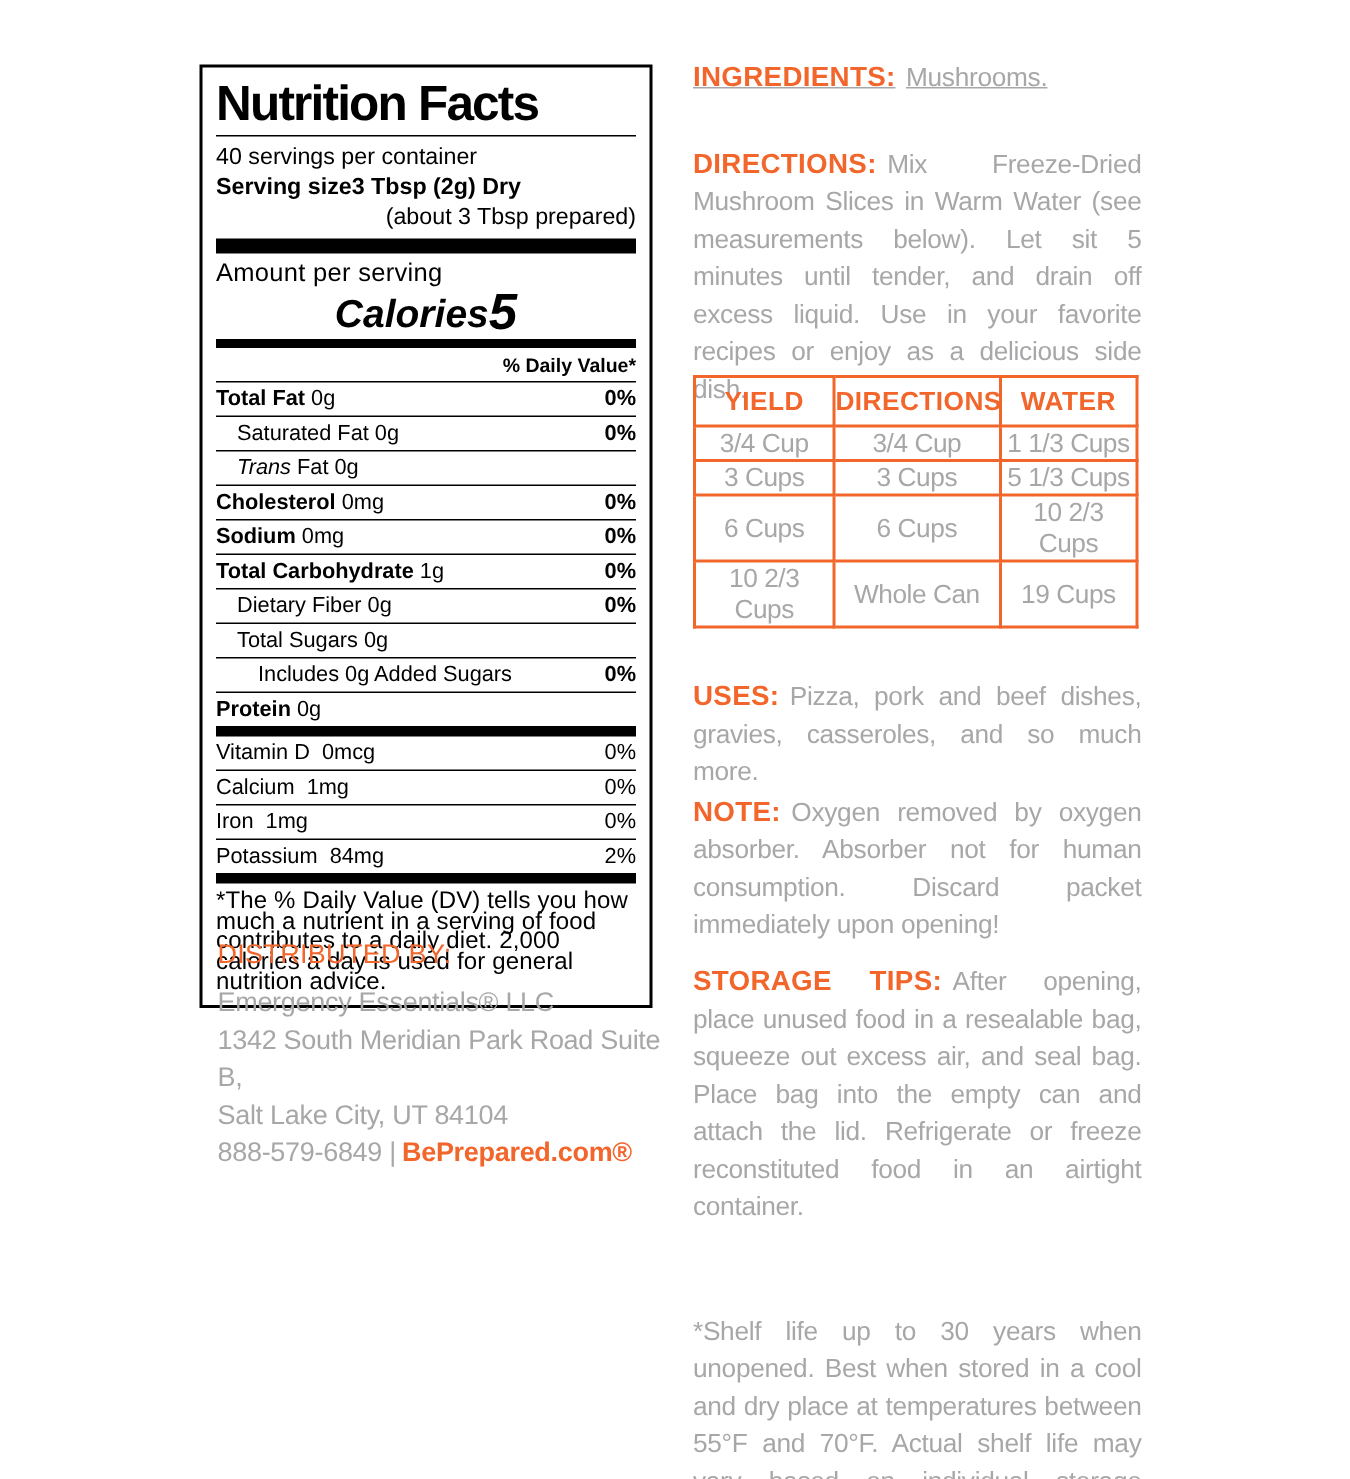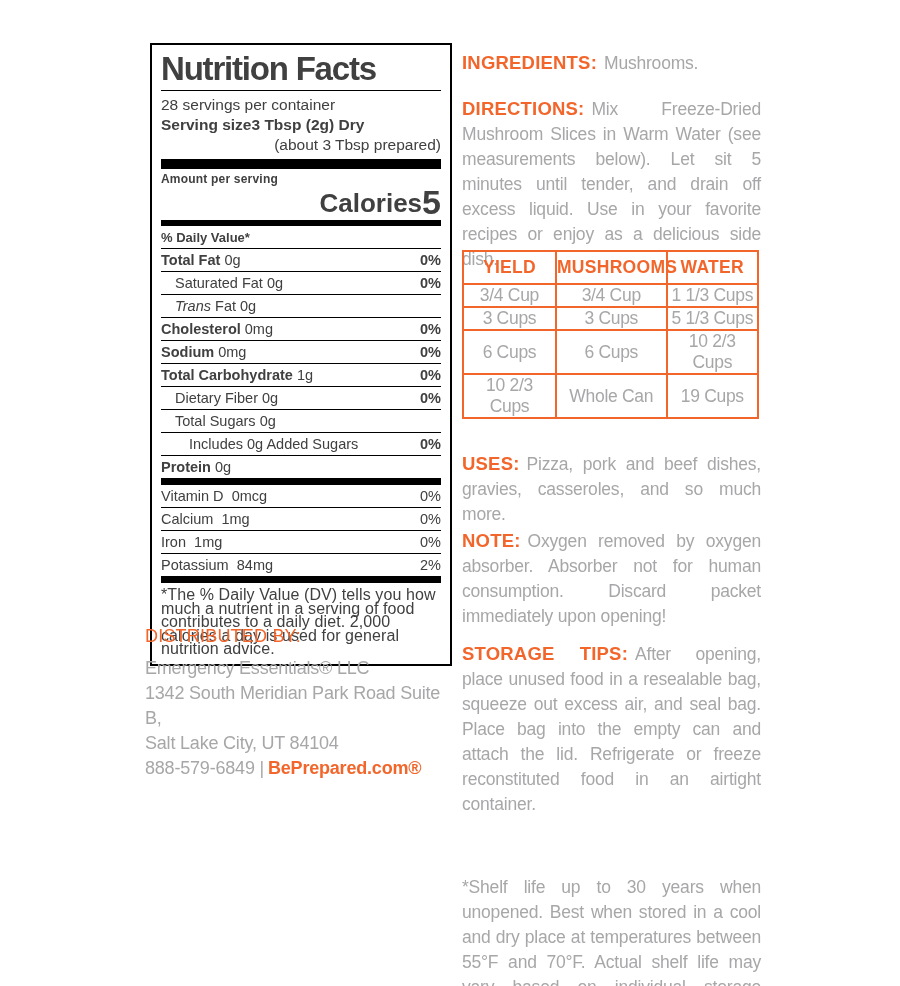--- a/index.html
+++ b/index.html
@@ -2,38 +2,38 @@
 <html><head>
 <meta charset="utf-8">
 <style>
   * { margin:0; padding:0; box-sizing:border-box; }
   html,body { background:#ffffff; }
   body { width:900px; height:986px; font-family:"Liberation Sans", sans-serif; }
   .page { position:relative; width:900px; height:986px; background:#fff; overflow:hidden; }
 
   
   .nf-box {
-    position:absolute; left:150px; top:43px; width:302px;
+    position:absolute; left:133px; top:43px; width:302px;
     border:2px solid #000; background:#fff; padding:6px 9px 8px 9px;
-    color:#404040;
+    color:#000000;
   }
   .nf-title { font-size:33px; font-weight:bold; letter-spacing:-1.2px; line-height:36px;
     border-bottom:1px solid #000; padding-bottom:3px; }
   .nf-servings { font-size:15.5px; padding-top:4px; line-height:20px; }
   .nf-serving-row { display:flex; justify-content:flex-start; font-size:15.5px;
     font-weight:bold; line-height:20px; }
   .nf-prepared { text-align:right; font-size:15.5px; line-height:20px; }
   .bar-lg { height:10px; background:#000; margin-top:4px; }
   .bar-md { height:6px; background:#000; margin-top:2px; }
   .bar-sm { height:7px; background:#000; }
-  .nf-amount { font-size:12px; font-weight:bold; margin-top:3px; letter-spacing:0.2px; }
-  .nf-cal-row { display:flex; justify-content:flex-end; align-items:flex-end; }
+  .nf-amount { font-size:17px; font-weight:normal; margin-top:3px; letter-spacing:0.2px; }
+  .nf-cal-row { display:flex; justify-content:center; align-items:flex-end;font-style:italic; }
   .nf-cal-label { font-size:26px; font-weight:bold; line-height:30px; }
   .nf-cal-value { font-size:34px; font-weight:bold; line-height:32px; }
-  .nf-dv-header { text-align:left; font-size:13px; font-weight:bold; padding:4px 0 3px 0; }
+  .nf-dv-header { text-align:right; font-size:13px; font-weight:bold; padding:4px 0 3px 0; }
   .nrow { display:flex; justify-content:space-between; border-top:1.5px solid #000;
     font-size:14.5px; padding:3px 0; line-height:16px;gap:19px; }
   .nrow .nm { display:inline; }
   .ind1 .nm { padding-left:14px; }
   .ind2 .nm { padding-left:28px; }
   .b { font-weight:bold; }
   .it { font-style:italic; }
   .nf-footnote { font-size:16px; line-height:13.5px; padding-top:5px; letter-spacing:0.1px; }
 
   
@@ -42,21 +42,21 @@
     margin-bottom:9px; }
   .dist-line { color:var(--gray); font-size:18px; line-height:25px; letter-spacing:-0.2px; }
   .dist-web { color:var(--accent); font-weight:bold; margin-left:4px; }
 
   
   :root { --accent:#F2662B; --gray:#A7A7A9; }
   .rcol-block { position:absolute; left:462px; width:299px; color:var(--gray);
     font-size:17.5px; line-height:25px; text-align:justify; letter-spacing:-0.2px; }
   .sec-label { color:var(--accent); font-weight:bold; font-size:18.5px; margin-right:7px;
     letter-spacing:0.2px; }
-  .ingredients { top:50px; }
+  .ingredients { top:38px;text-decoration:underline; }
   .directions { top:96px; }
   .uses { top:451px; }
   .note { top:528px; }
   .storage { top:641px; }
   .shelf { top:875px; }
 
   
   .mix-table { position:absolute; left:462px; top:250px; width:297px;
     border-collapse:collapse; table-layout:fixed; }
   .mix-table th, .mix-table td { border:2px solid var(--accent); text-align:center; }
@@ -65,21 +65,21 @@
   .mix-table td { color:var(--gray); font-size:17.5px; height:18px; letter-spacing:-0.3px; }
   .mix-table col.c1 { width:31.5%; } .mix-table col.c2 { width:37.5%; } .mix-table col.c3 { width:31%; }
 </style>
 </head>
 <body>
 
 <div class="page">
 
   <div class="nf-box">
     <div class="nf-title">Nutrition Facts</div>
-    <div class="nf-servings">28 servings per container</div>
+    <div class="nf-servings">40 servings per container</div>
     <div class="nf-serving-row">
       <span>Serving size</span>
       <span>3 Tbsp (2g) Dry</span>
     </div>
     <div class="nf-prepared">(about 3 Tbsp prepared)</div>
 
     <div class="bar-lg"></div>
     <div class="nf-amount">Amount per serving</div>
     <div class="nf-cal-row">
       <span class="nf-cal-label">Calories</span>
@@ -172,21 +172,21 @@
 
   <table class="mix-table">
     <colgroup>
         <col class="c1">
         <col class="c2">
         <col class="c3">
       </colgroup>
     <thead>
       <tr>
         <th>YIELD</th>
-        <th>MUSHROOMS</th>
+        <th>DIRECTIONS</th>
         <th>WATER</th>
       </tr>
     </thead>
     <tbody>
       <tr>
         <td>3/4 Cup</td>
         <td>3/4 Cup</td>
         <td>1 1/3 Cups</td>
       </tr>
       <tr>

